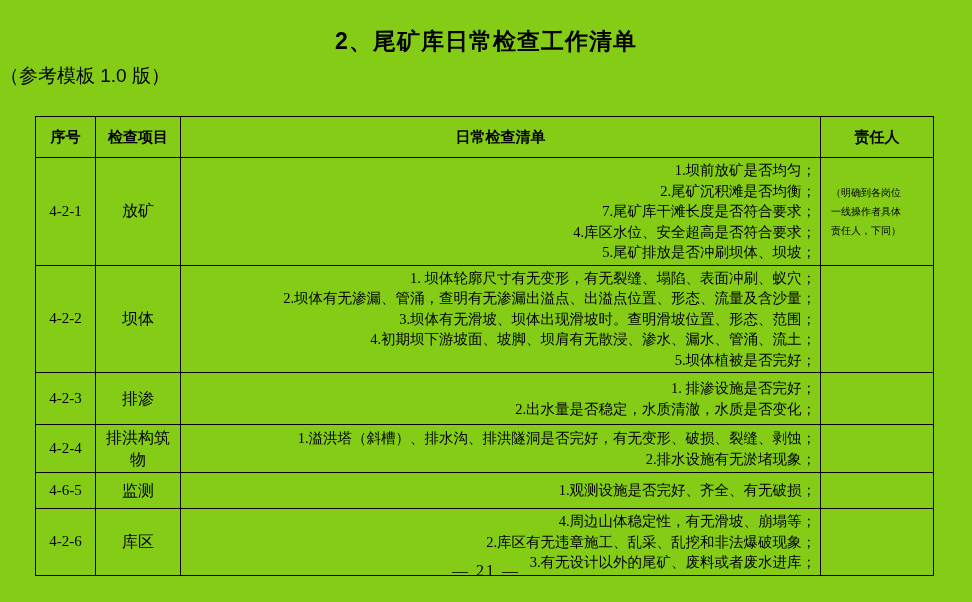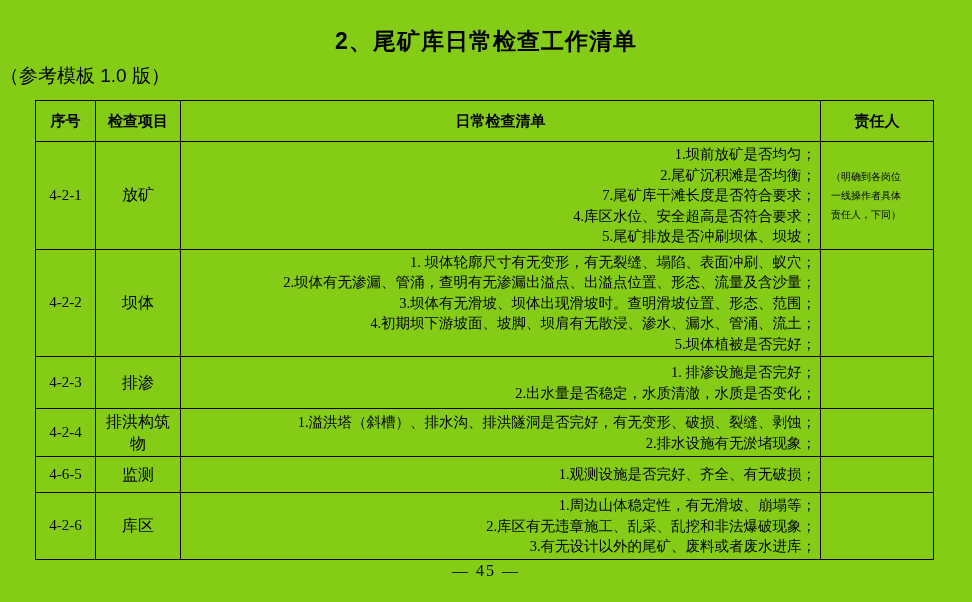--- a/index.html
+++ b/index.html
@@ -24,21 +24,21 @@
   .doc-subtitle {
     margin: 6px 0 0 0;
     text-align: left;
     font-family: "Liberation Sans", sans-serif;
     font-weight: normal;
     font-size: 19px;
   }
   table.checklist-table {
     position: absolute;
     left: 35px;
-    top: 100px;
+    top: 116px;
     width: 898px;
     border-collapse: collapse;
     table-layout: fixed;
   }
   .checklist-table th, .checklist-table td {
     border: 1px solid #000;
     vertical-align: middle;
     overflow: hidden;
   }
   .checklist-table th {
@@ -175,24 +175,24 @@
         <td class="item-cell">监测</td>
         <td class="checklist-cell">
           <div>1.观测设施是否完好、齐全、有无破损；</div>
         </td>
         <td class="resp-cell"></td>
       </tr>
       <tr class="row-6">
         <td class="index-cell">4-2-6</td>
         <td class="item-cell">库区</td>
         <td class="checklist-cell">
-          <div>1.周边山体稳定性，有无滑坡、崩塌等；</div>
+          <div>4.周边山体稳定性，有无滑坡、崩塌等；</div>
           <div>2.库区有无违章施工、乱采、乱挖和非法爆破现象；</div>
           <div>3.有无设计以外的尾矿、废料或者废水进库；</div>
         </td>
         <td class="resp-cell"></td>
       </tr>
     </tbody>
   </table>
 
-  <div class="page-footer">— 45 —</div>
+  <div class="page-footer">— 21 —</div>
 
 </div>
 
 </body></html>

